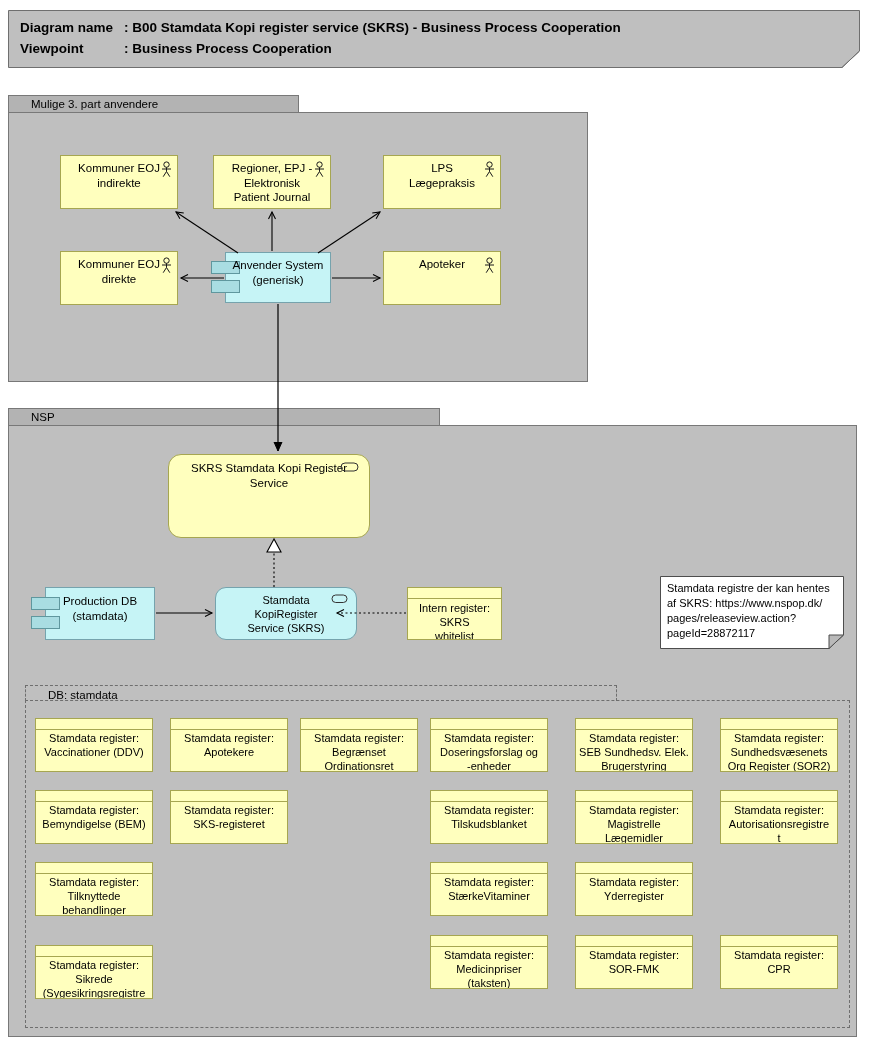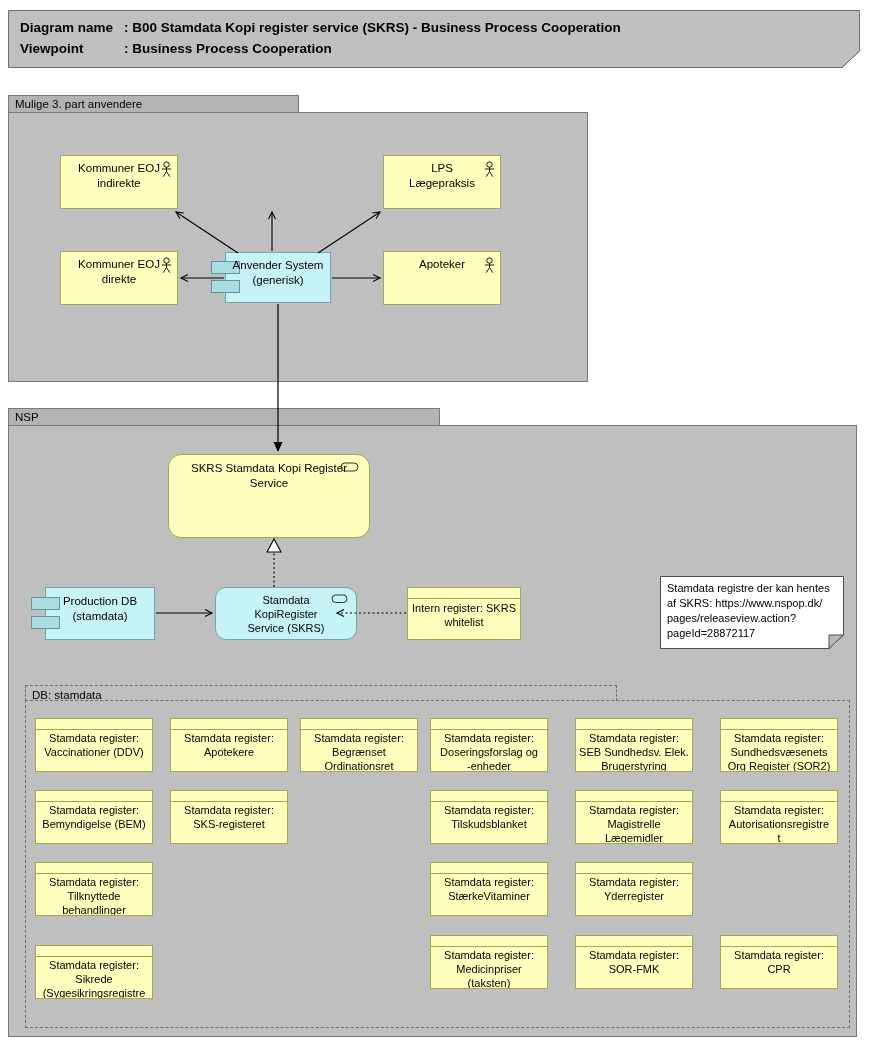--- a/index.html
+++ b/index.html
@@ -1,21 +1,21 @@
 <!DOCTYPE html>
 <html><head>
 <meta charset="utf-8">
 <style>
   html,body{margin:0;padding:0;background:#ffffff;}
   .canvas{position:relative;width:873px;height:1053px;background:#ffffff;
           font-family:"Liberation Sans","DejaVu Sans",sans-serif;color:#000;overflow:hidden;}
   .abs{position:absolute;}
   
   .grp-tab{position:absolute;background:#b3b3b3;border:1px solid #787878;box-sizing:border-box;
-           font-size:11.5px;display:flex;align-items:center;padding-left:6px;}
+           font-size:11.5px;display:flex;align-items:center;padding-left:22px;}
   .grp-body{position:absolute;background:#bfbfbf;border:1px solid #787878;box-sizing:border-box;}
   .grp-tab.dashed{background:transparent;border:1px dashed #6e6e6e;border-bottom:none;align-items:flex-end;}
   .grp-body.dashed{background:transparent;border:1px dashed #6e6e6e;}
   
   .bbox{position:absolute;background:#ffffbe;border:1px solid #a6a651;box-sizing:border-box;overflow:hidden;}
   .abox{position:absolute;background:#c6f4f6;border:1px solid #75a3ad;box-sizing:border-box;}
   .rounded{border-radius:13px;}
   .rounded-sm{border-radius:11px;}
   .label{position:absolute;left:3px;right:3px;text-align:center;white-space:pre-line;
          font-size:11px;line-height:14px;}
@@ -64,20 +64,34 @@
       <g fill="none" stroke="#1a1a1a" stroke-width="1">
           <circle cx="6.5" cy="3.6" r="2.7"></circle>
           <line x1="6.5" y1="6.3" x2="6.5" y2="10.5"></line>
           <line x1="2" y1="8" x2="11" y2="8"></line>
           <line x1="6.5" y1="10.5" x2="3.2" y2="15.7"></line>
           <line x1="6.5" y1="10.5" x2="9.8" y2="15.7"></line>
         </g>
     </svg>
   </div>
 
+  <div class="bbox" style="left:213px;top:155px;width:118px;height:54px;">
+    <span class="label label-lg" style="top:5px;">Regioner, EPJ -
+Elektronisk
+Patient Journal</span>
+    <svg class="icon-tr" style="top:5px;right:4px;" width="13" height="17">
+      <g fill="none" stroke="#1a1a1a" stroke-width="1">
+          <circle cx="6.5" cy="3.6" r="2.7"></circle>
+          <line x1="6.5" y1="6.3" x2="6.5" y2="10.5"></line>
+          <line x1="2" y1="8" x2="11" y2="8"></line>
+          <line x1="6.5" y1="10.5" x2="3.2" y2="15.7"></line>
+          <line x1="6.5" y1="10.5" x2="9.8" y2="15.7"></line>
+        </g>
+    </svg>
+  </div>
 
   <div class="bbox" style="left:383px;top:155px;width:118px;height:54px;">
     <span class="label label-lg" style="top:5px;">LPS
 Lægepraksis</span>
     <svg class="icon-tr" style="top:5px;right:4px;" width="13" height="17">
       <g fill="none" stroke="#1a1a1a" stroke-width="1">
           <circle cx="6.5" cy="3.6" r="2.7"></circle>
           <line x1="6.5" y1="6.3" x2="6.5" y2="10.5"></line>
           <line x1="2" y1="8" x2="11" y2="8"></line>
           <line x1="6.5" y1="10.5" x2="3.2" y2="15.7"></line>
@@ -142,21 +156,21 @@
 
   <div class="abox rounded-sm" style="left:215px;top:587px;width:142px;height:53px;">
     <span class="label" style="top:5px;">Stamdata
 KopiRegister
 Service (SKRS)</span>
     <svg class="icon-tr" style="top:6px;right:7px;" width="18" height="10">
       <rect x="1" y="1" width="15" height="7.5" rx="3.7" ry="3.7" fill="none" stroke="#333"></rect>
     </svg>
   </div>
 
-  <div class="bbox" style="left:407px;top:587px;width:114px;height:53px;">
+  <div class="bbox" style="left:407px;top:587px;width:95px;height:53px;">
     <div class="obj-band"></div>
     <span class="label" style="top:13px;">Intern register: SKRS
 whitelist</span>
   </div>
 
   <div class="abs" style="left:660px;top:576px;width:210px;height:73px;">
     <svg width="184" height="73">
       <polygon points="0.5,0.5 183.5,0.5 183.5,59 169,72.5 0.5,72.5" fill="#ffffff" stroke="#4d4d4d"></polygon>
       <polygon points="169,72.5 169,59 183.5,59" fill="#b9b9b9" stroke="#4d4d4d"></polygon>
     </svg>

